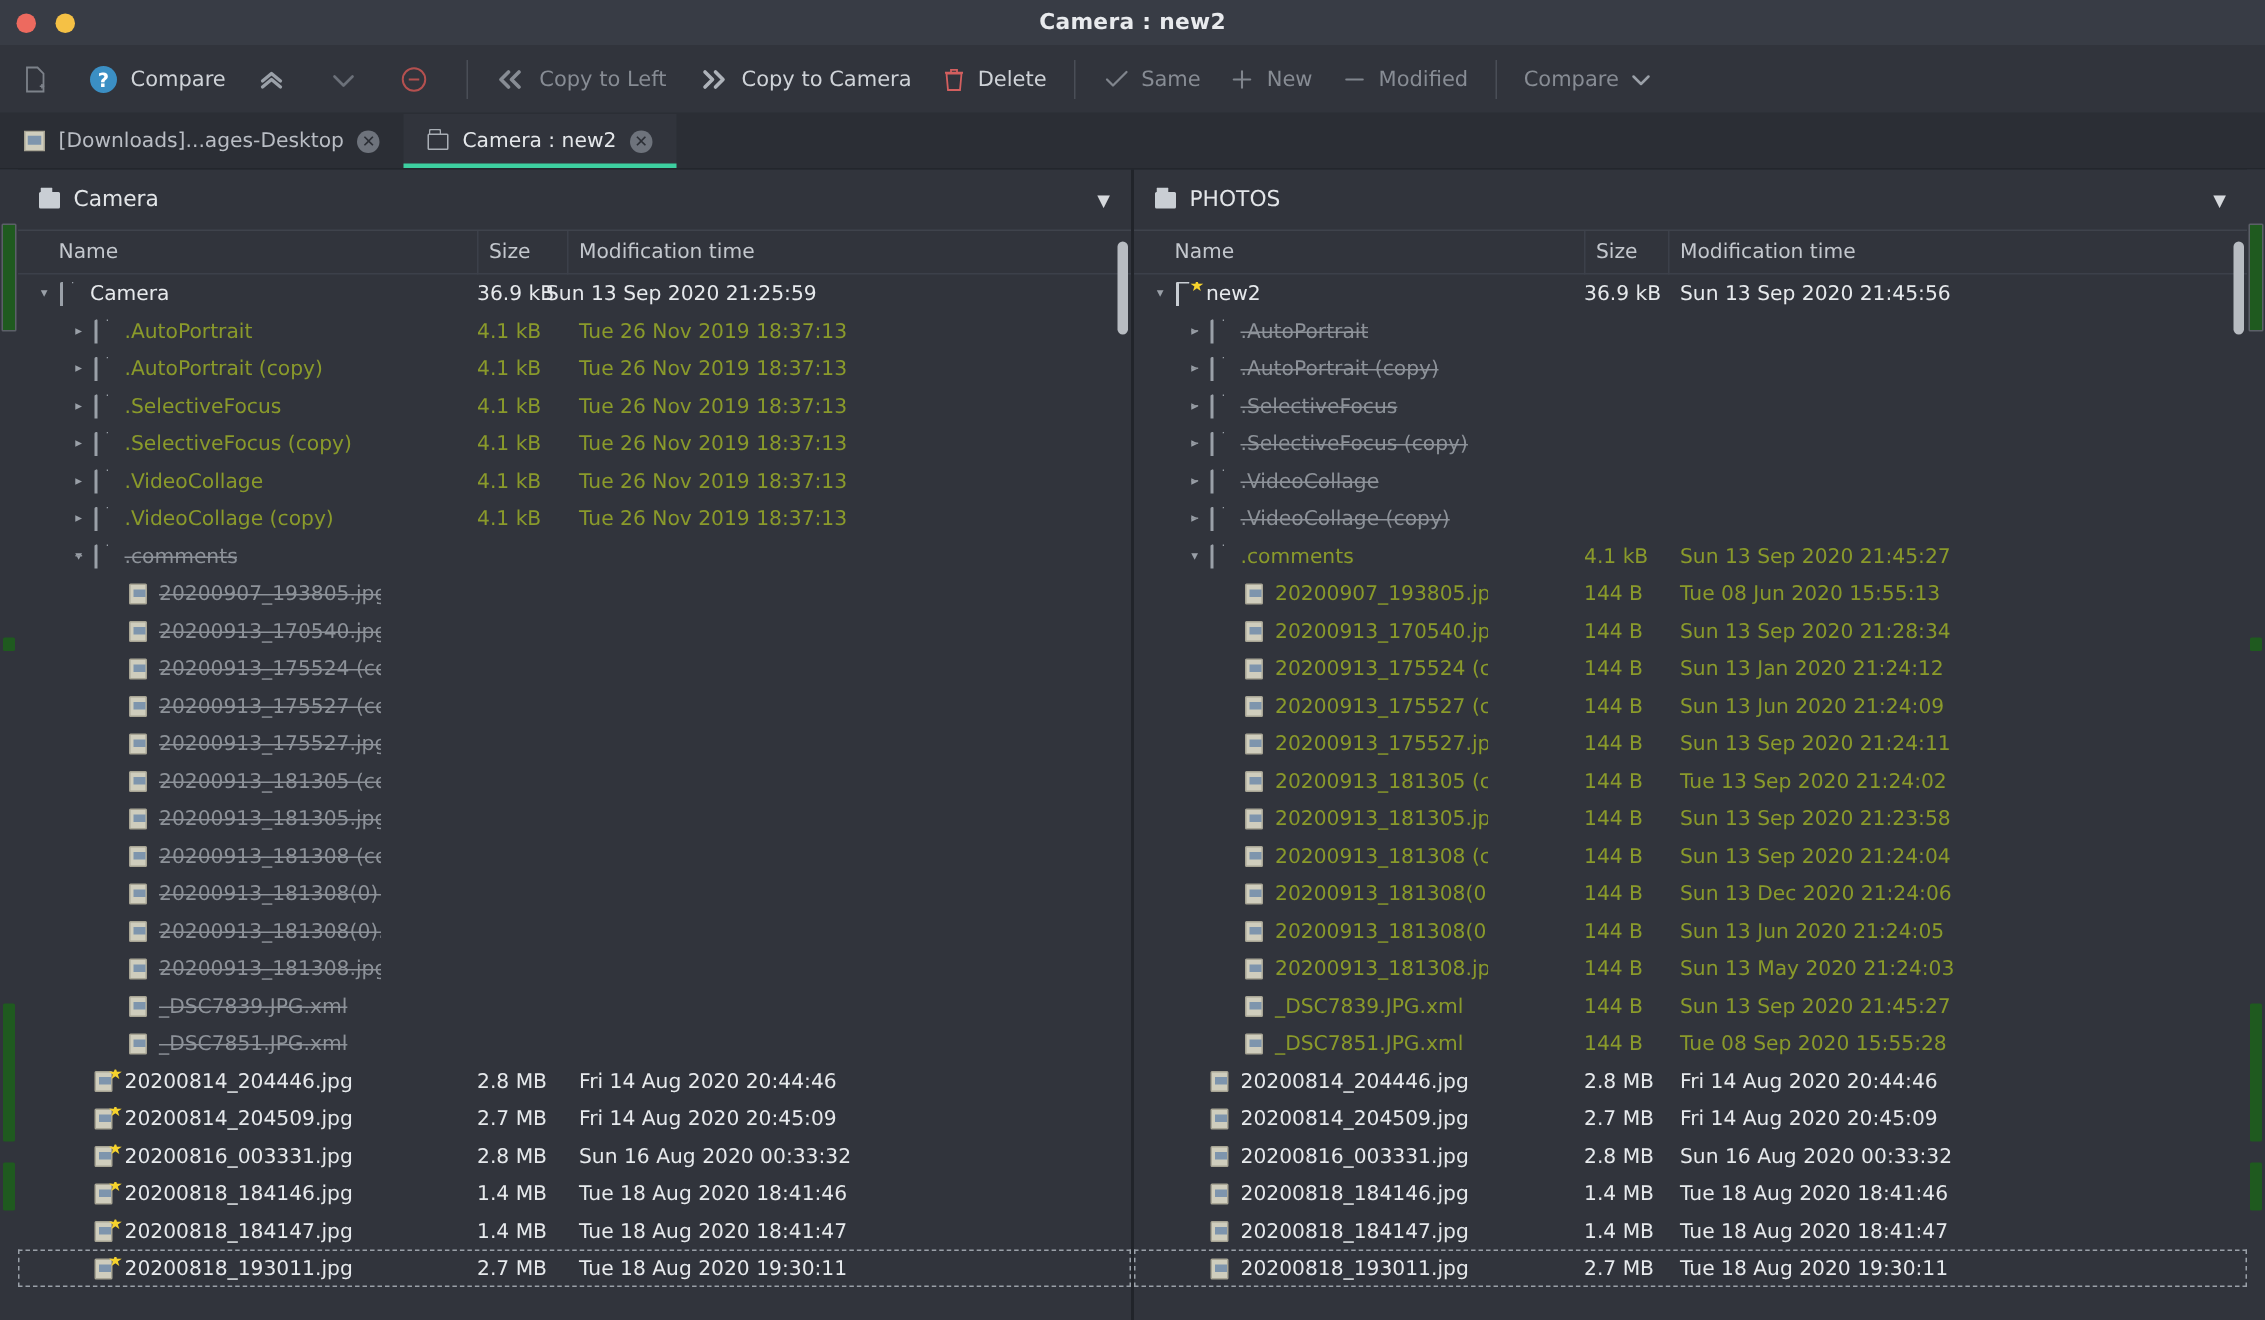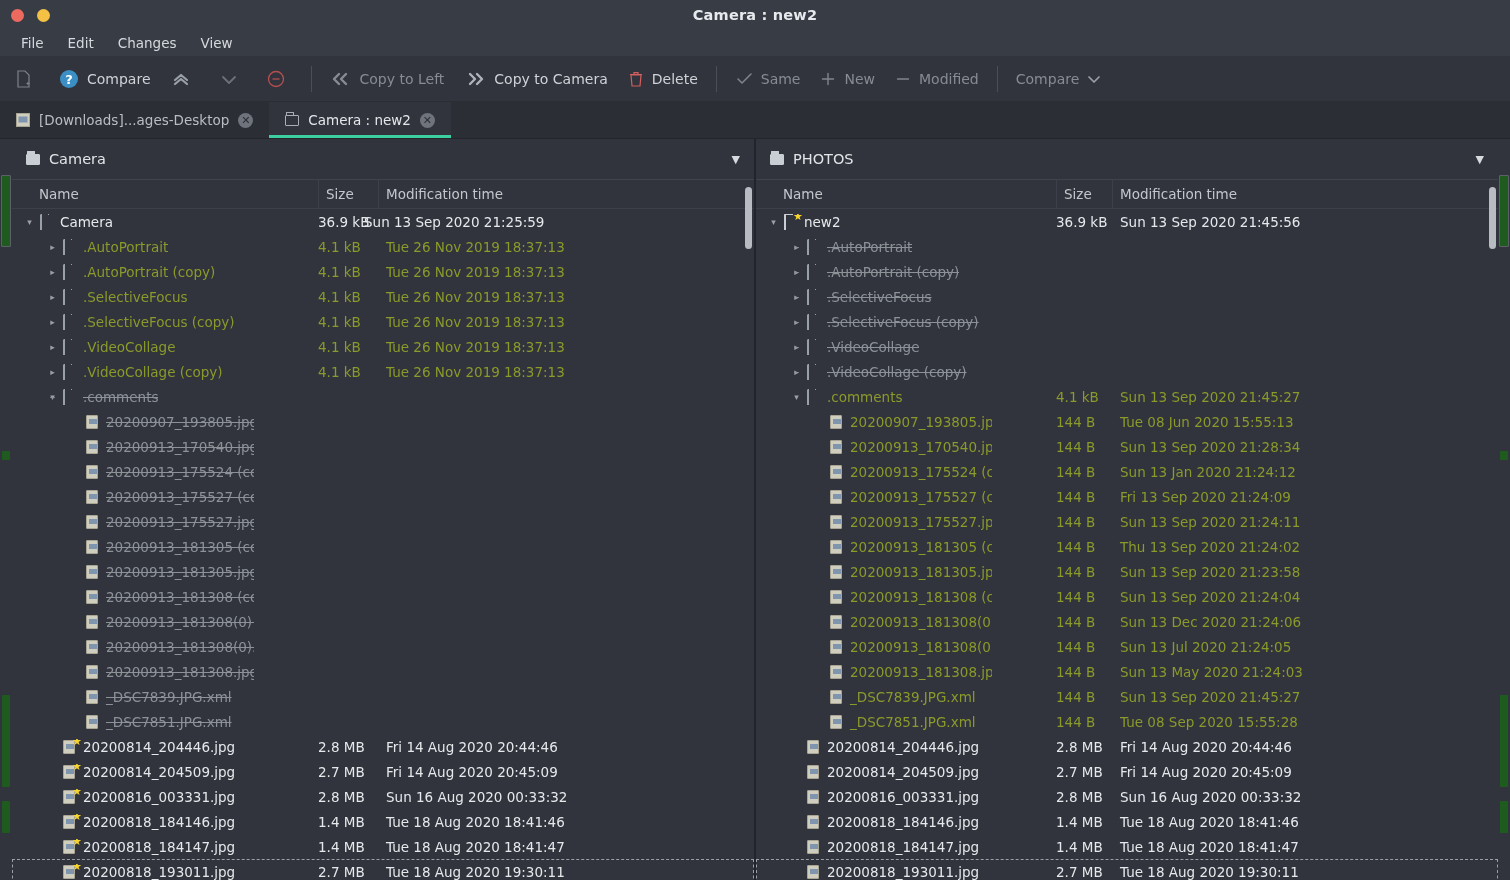--- a/index.html
+++ b/index.html
@@ -160,26 +160,20 @@
 <div id="app">
 
   <div class="titlebar">
     <div class="wctrls">
       <div class="wdot close"></div>
       <div class="wdot min"></div>
     </div>
     <div class="title-text">Camera : new2</div>
   </div>
 
-  <div class="menubar">
-    <div class="menu-item">File</div>
-    <div class="menu-item">Edit</div>
-    <div class="menu-item">Changes</div>
-    <div class="menu-item">View</div>
-  </div>
 
   <div class="toolbar">
 
     <div class="tb">
       <span class="ico">
         <svg width="15" height="18" viewBox="0 0 15 18">
             <path d="M2 1h7l4 4v12H2z" fill="none" stroke="#7d828a" stroke-width="1.2"></path>
             <path d="M10.5 13.5h3M12 12v3" stroke="#7d828a" stroke-width="1.1"></path>
           </svg>
       </span>
@@ -711,39 +705,39 @@
       <div class="sz t-olive" style="left:300px;">144 B</div>
       <div class="mt t-olive" style="left:364px;">Sun 13 Jan 2020 21:24:12</div>
     </div>
           <div class="row ">
       <div class="nm t-olive" style="padding-left:58px;max-width:236px;">
         <span class="arrow blank"></span>
         <span class="fi"><span class="xmlico"></span></span>
         <span>20200913_175527 (copy).jpg.xml</span>
       </div>
       <div class="sz t-olive" style="left:300px;">144 B</div>
-      <div class="mt t-olive" style="left:364px;">Fri 13 Sep 2020 21:24:09</div>
+      <div class="mt t-olive" style="left:364px;">Sun 13 Jun 2020 21:24:09</div>
     </div>
           <div class="row ">
       <div class="nm t-olive" style="padding-left:58px;max-width:236px;">
         <span class="arrow blank"></span>
         <span class="fi"><span class="xmlico"></span></span>
         <span>20200913_175527.jpg.xml</span>
       </div>
       <div class="sz t-olive" style="left:300px;">144 B</div>
       <div class="mt t-olive" style="left:364px;">Sun 13 Sep 2020 21:24:11</div>
     </div>
           <div class="row ">
       <div class="nm t-olive" style="padding-left:58px;max-width:236px;">
         <span class="arrow blank"></span>
         <span class="fi"><span class="xmlico"></span></span>
         <span>20200913_181305 (copy).jpg.xml</span>
       </div>
       <div class="sz t-olive" style="left:300px;">144 B</div>
-      <div class="mt t-olive" style="left:364px;">Thu 13 Sep 2020 21:24:02</div>
+      <div class="mt t-olive" style="left:364px;">Tue 13 Sep 2020 21:24:02</div>
     </div>
           <div class="row ">
       <div class="nm t-olive" style="padding-left:58px;max-width:236px;">
         <span class="arrow blank"></span>
         <span class="fi"><span class="xmlico"></span></span>
         <span>20200913_181305.jpg.xml</span>
       </div>
       <div class="sz t-olive" style="left:300px;">144 B</div>
       <div class="mt t-olive" style="left:364px;">Sun 13 Sep 2020 21:23:58</div>
     </div>
@@ -765,21 +759,21 @@
       <div class="sz t-olive" style="left:300px;">144 B</div>
       <div class="mt t-olive" style="left:364px;">Sun 13 Dec 2020 21:24:06</div>
     </div>
           <div class="row ">
       <div class="nm t-olive" style="padding-left:58px;max-width:236px;">
         <span class="arrow blank"></span>
         <span class="fi"><span class="xmlico"></span></span>
         <span>20200913_181308(0).jpg.xml</span>
       </div>
       <div class="sz t-olive" style="left:300px;">144 B</div>
-      <div class="mt t-olive" style="left:364px;">Sun 13 Jul 2020 21:24:05</div>
+      <div class="mt t-olive" style="left:364px;">Sun 13 Jun 2020 21:24:05</div>
     </div>
           <div class="row ">
       <div class="nm t-olive" style="padding-left:58px;max-width:236px;">
         <span class="arrow blank"></span>
         <span class="fi"><span class="xmlico"></span></span>
         <span>20200913_181308.jpg.xml</span>
       </div>
       <div class="sz t-olive" style="left:300px;">144 B</div>
       <div class="mt t-olive" style="left:364px;">Sun 13 May 2020 21:24:03</div>
     </div>

